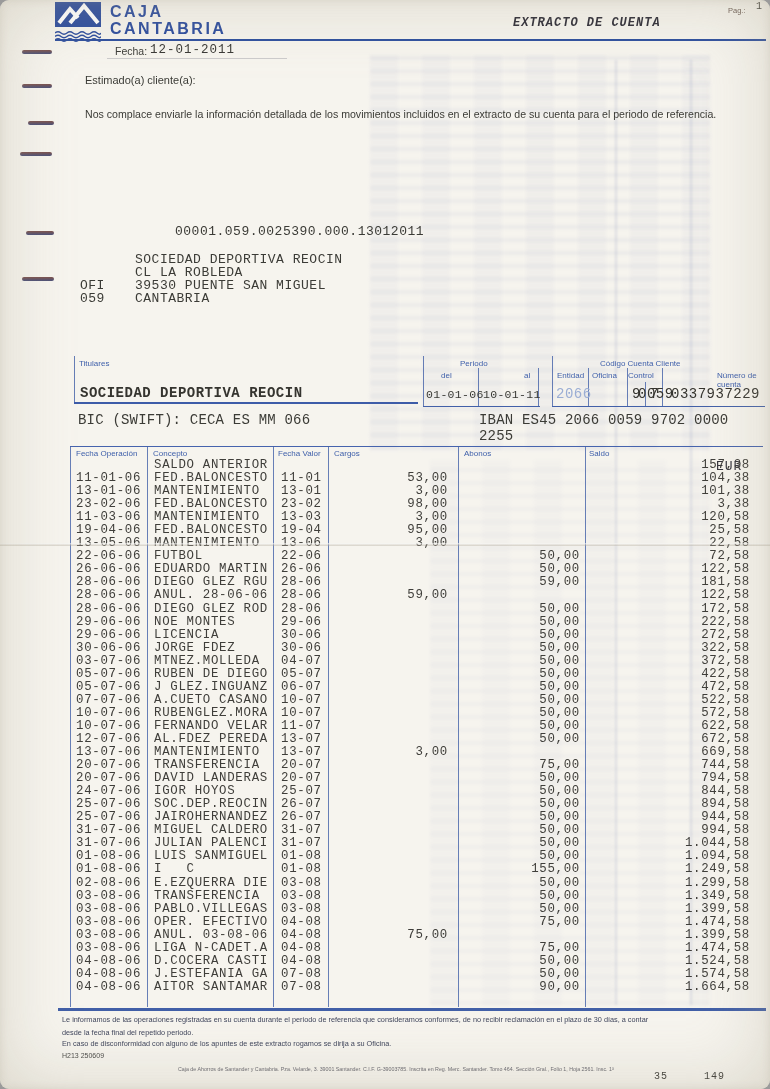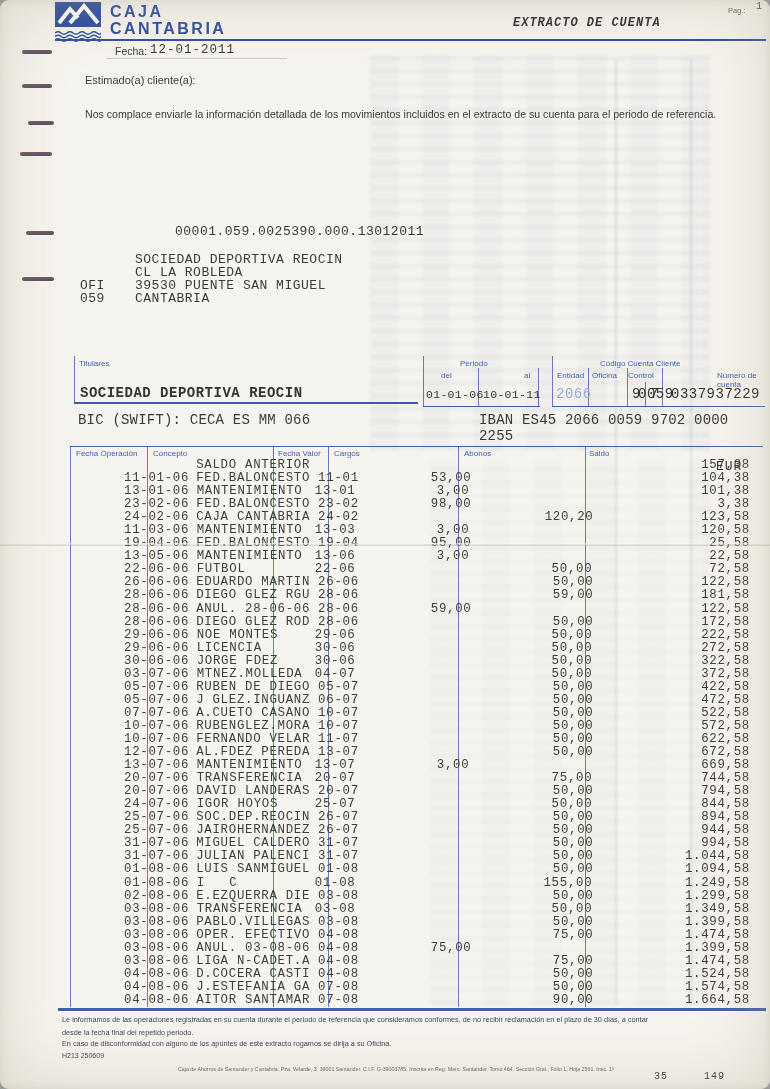--- a/index.html
+++ b/index.html
@@ -42,21 +42,21 @@
   .pval{position:absolute;top:388px;font-size:11.5px;letter-spacing:.3px;color:#3a3a35;z-index:5;}
   .cval{position:absolute;top:386px;font-size:14px;letter-spacing:.5px;color:#35342f;z-index:5;}
   .bic{position:absolute;left:78px;top:412px;font-size:14px;letter-spacing:.2px;z-index:5;}
   .iban{position:absolute;left:479px;top:412px;font-size:14px;letter-spacing:.2px;z-index:5;}
   
   .thead{position:absolute;top:449px;font-size:8px;color:#3e5faa;z-index:5;}
   .eur{position:absolute;left:716px;top:447px;font-size:13px;letter-spacing:1px;color:#34333c;z-index:5;margin-top:12px;}
   .t-top{position:absolute;left:70px;top:446px;width:693px;height:1px;background:#4663ad;z-index:4;}
   .tbody{position:absolute;left:70px;top:459px;width:692px;z-index:5;}
   .trow{display:flex;height:13.05px;line-height:13.3px;font-family:"Liberation Mono","DejaVu Sans Mono",monospace;
-        font-size:12.4px;letter-spacing:.7px;color:#3f3e3a;padding-left:48px;}
+        font-size:12.4px;letter-spacing:.7px;color:#3f3e3a;}
   .tcell{white-space:pre;box-sizing:border-box;overflow:visible;}
   .c-fecha{width:77px;padding-left:6px;}
   .c-conc{width:126px;padding-left:7px;}
   .c-fv{width:55px;padding-left:8px;}
   .c-cargo{width:130px;text-align:right;padding-right:10px;}
   .c-abono{width:127px;text-align:right;padding-right:5px;}
   .c-saldo{width:177px;text-align:right;padding-right:12px;}
   .t-bottom{position:absolute;left:58px;top:1008px;width:708px;height:3px;background:#2e4f9e;opacity:.9;z-index:5;}
   .crease{position:absolute;left:0;top:543px;width:770px;height:3px;z-index:8;filter:blur(.6px);
         background:linear-gradient(180deg,rgba(255,255,255,.65),rgba(140,130,110,.30));}
@@ -198,28 +198,20 @@
       </div>
       <div class="trow">
         <span class="tcell c-fecha">23-02-06</span>
         <span class="tcell c-conc">FED.BALONCESTO</span>
         <span class="tcell c-fv">23-02</span>
         <span class="tcell c-cargo">98,00</span>
         <span class="tcell c-abono"></span>
         <span class="tcell c-saldo">3,38</span>
       </div>
       <div class="trow">
-        <span class="tcell c-fecha">24-02-06</span>
-        <span class="tcell c-conc">CAJA CANTABRIA</span>
-        <span class="tcell c-fv">24-02</span>
-        <span class="tcell c-cargo"></span>
-        <span class="tcell c-abono">120,20</span>
-        <span class="tcell c-saldo">123,58</span>
-      </div>
-      <div class="trow">
         <span class="tcell c-fecha">11-03-06</span>
         <span class="tcell c-conc">MANTENIMIENTO</span>
         <span class="tcell c-fv">13-03</span>
         <span class="tcell c-cargo">3,00</span>
         <span class="tcell c-abono"></span>
         <span class="tcell c-saldo">120,58</span>
       </div>
       <div class="trow">
         <span class="tcell c-fecha">19-04-06</span>
         <span class="tcell c-conc">FED.BALONCESTO</span>

